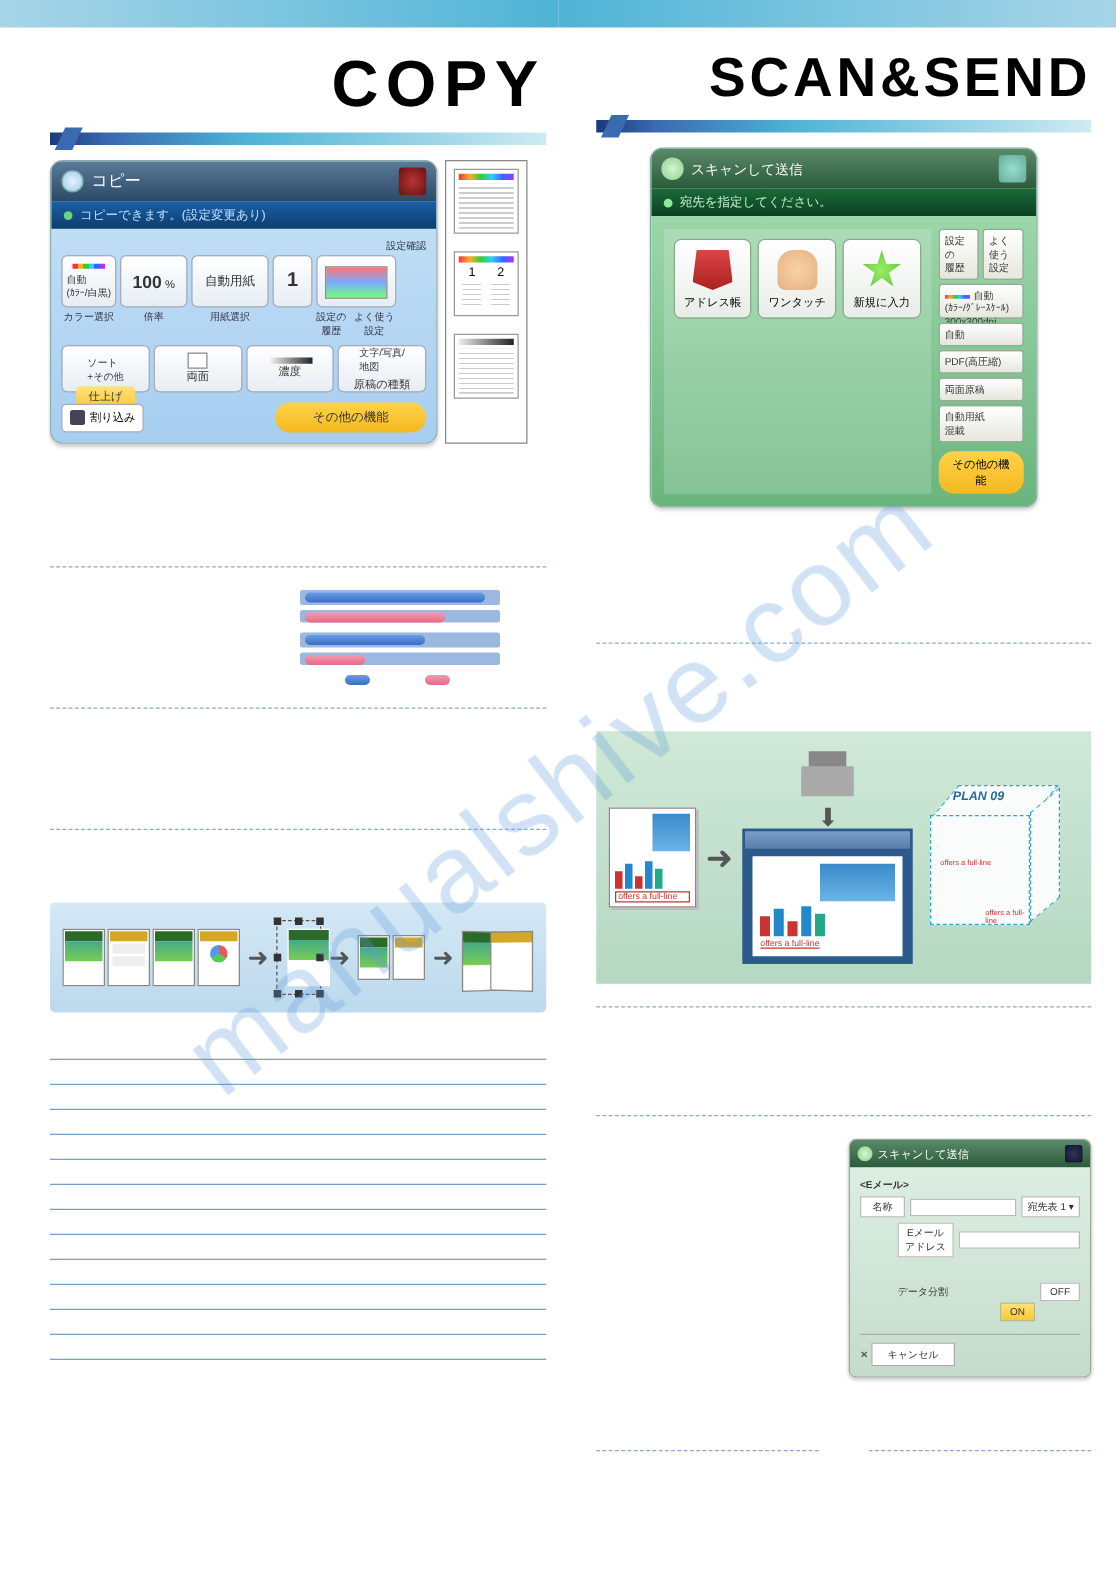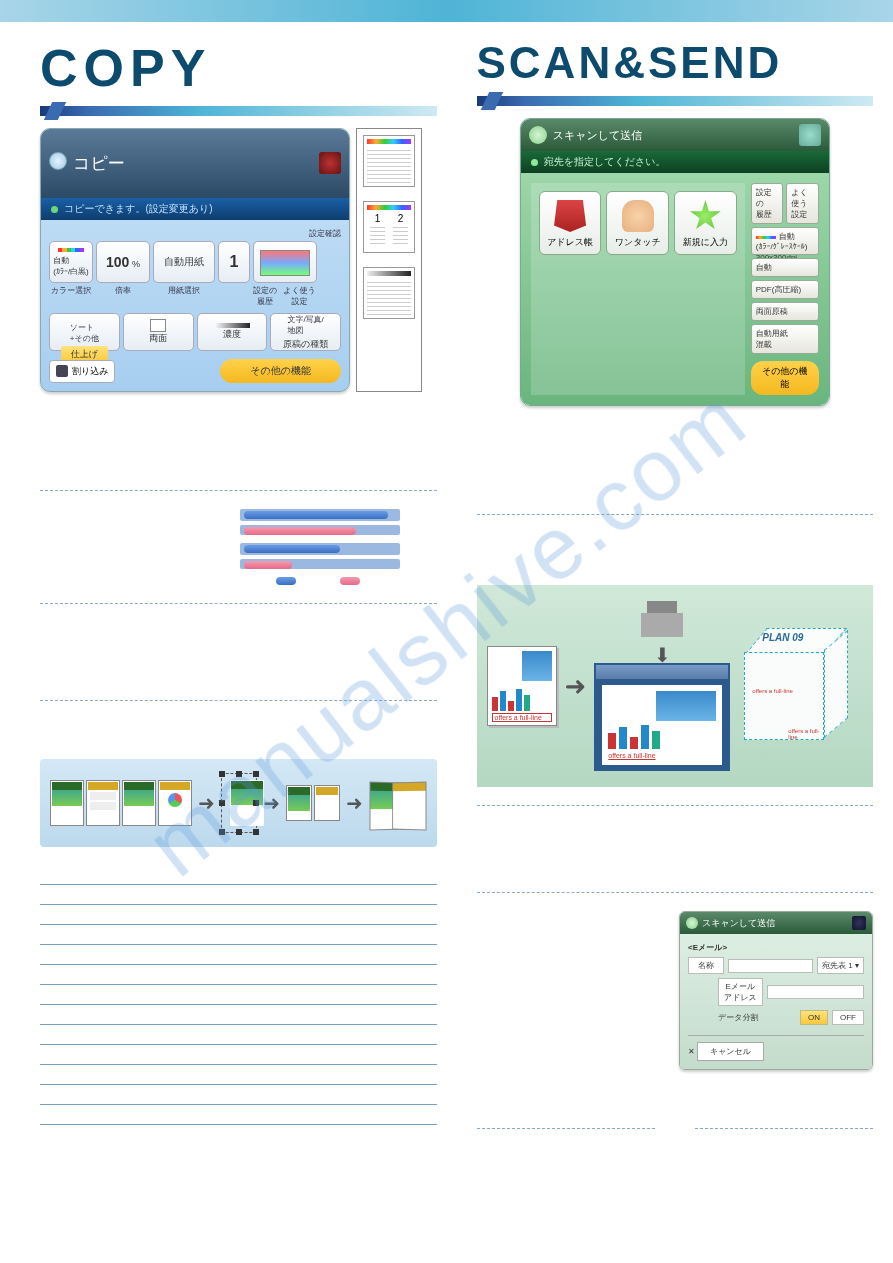--- a/index.html
+++ b/index.html
@@ -7,30 +7,30 @@
   
   .page { display: flex; width: 100%; height: 100%; }
   .col { width: 50%; position: relative; }
   .col-left { padding: 0 10px 0 40px; }
   .col-right { padding: 0 20px 0 30px; }
 
   
   .topbar { position: absolute; top: 0; left: 0; right: 0; height: 22px; background: linear-gradient(90deg, #a8d5e8 0%, #4fb4d6 100%); }
   .col-right .topbar { background: linear-gradient(90deg, #4fb4d6 0%, #a8d5e8 100%); }
 
-  .section-title { font-family: "Arial Narrow", Arial, sans-serif; font-weight: bold; font-size: 52px; letter-spacing: 6px; color: #0c4a6e; margin-top: 38px; }
+  .section-title { font-family: "Arial Narrow", Arial, sans-serif; font-weight: bold; font-size: 52px; letter-spacing: 6px; color: #000000; margin-top: 38px; text-align: right; }
   .section-title.small { font-size: 44px; letter-spacing: 3px; }
 
   .accent-bar { height: 10px; margin: 8px 0 12px; background: linear-gradient(90deg, #1a3a7a 0%, #3a6ab0 12%, #4fb4d6 40%, #cfeaf2 100%); position: relative; }
   .accent-bar::before { content:''; position: absolute; left: 8px; top: -4px; width: 14px; height: 18px; background: #3a6ab0; transform: skewX(-25deg); }
 
   
   .copy-panel-wrap { display: flex; gap: 6px; }
   .copy-panel { width: 310px; border-radius: 10px; overflow: hidden; border: 1px solid #8aa; box-shadow: 0 2px 3px rgba(0,0,0,.2); background: linear-gradient(#c7e2f7,#a7cef0); }
-  .cp-title { background: linear-gradient(#5a7a99, #2a4a66); color: #fff; font-size: 17px; padding: 23px 8px; display: flex; gap: 6px; }
+  .cp-title { background: linear-gradient(#5a7a99, #2a4a66); color: #fff; font-size: 13px; padding: 5px 8px; display: flex; align-items: center; gap: 6px; }
   .cp-title .dot { width: 18px; height: 18px; border-radius: 50%; background: radial-gradient(#e4f3ff, #a0c8e6); border: 1px solid #7aa; }
   .cp-title .cube { margin-left: auto; width: 22px; height: 22px; background: radial-gradient(#b33,#611); border-radius: 3px; }
   .cp-status { background: linear-gradient(#1a5fa6,#0d3d6e); color: #bfe0ff; font-size: 10px; padding: 4px 10px; display:flex; align-items:center; gap:6px; }
   .cp-status::before { content:''; width:7px; height:7px; border-radius:50%; background:#6fd47a; }
   .cp-body { padding: 8px; }
   .cp-row { display: flex; gap: 3px; }
   .cp-tile { background: linear-gradient(#fff,#e6edf3); border: 1px solid #aab; border-radius: 5px; font-size: 9px; color:#333; display:flex; flex-direction:column; align-items:center; justify-content:center; padding:5px 2px; }
   .cp-r1 .cp-tile { height: 42px; }
   .cp-r1 .t-color { width: 44px; }
   .cp-r1 .t-color .bars { width: 26px; height: 4px; background: linear-gradient(90deg,#f33 0 16%,#fa3 16% 33%,#3c3 33% 50%,#3cf 50% 66%,#36f 66% 83%,#a3f 83% 100%); margin-bottom:3px;}
@@ -153,21 +153,21 @@
   .ef-title{background:linear-gradient(#5a8a6a,#2a5a3a);color:#fff;font-size:9px;padding:4px 6px;display:flex;align-items:center;gap:4px;}
   .ef-title::before{content:'';width:12px;height:12px;border-radius:50%;background:radial-gradient(#d4f5d4,#8ad08a);}
   .ef-title .cube{margin-left:auto;width:14px;height:14px;background:radial-gradient(#335,#113);border-radius:2px;}
   .ef-body{background:linear-gradient(#dceee2,#c4dccc);padding:8px;font-size:8px;color:#333;}
   .ef-sub{font-weight:bold;margin-bottom:4px;}
   .ef-row{display:flex;align-items:center;gap:4px;margin:4px 0;}
   .ef-row .lbl{background:#fff;border:1px solid #bbb;padding:2px 5px;min-width:36px;text-align:center;}
   .ef-row .inp{flex:1;height:14px;background:#fff;border:1px solid #bbb;}
   .ef-row .sel{background:#fff;border:1px solid #bbb;padding:2px 4px;}
   .ef-indent{margin-left:30px;}
-  .ef-toggle .on{background:linear-gradient(#ffe27a,#f9c83a);padding:2px 7px;border:1px solid #bb8;}
+  .ef-toggle .on{background:linear-gradient(#ffe27a,#f9c83a);padding:2px 7px;border:1px solid #bb8;margin-top:32px;}
   .ef-toggle .off{background:#fff;padding:2px 7px;border:1px solid #bbb;}
   .ef-cancel{border-top:1px solid #aaa;margin-top:10px;padding-top:6px;}
   .ef-cancel .btn{background:#fff;border:1px solid #aaa;padding:3px 12px;display:inline-block;}
 
   
   .watermark { position: absolute; left: 50%; top: 50%; transform: translate(-50%,-50%) rotate(-38deg); font-size: 88px; color: rgba(90,150,220,.28); font-weight: 400; letter-spacing: 3px; pointer-events:none; white-space:nowrap;}
 
   .spacer { height: 80px; }
 </style>
 </head>

